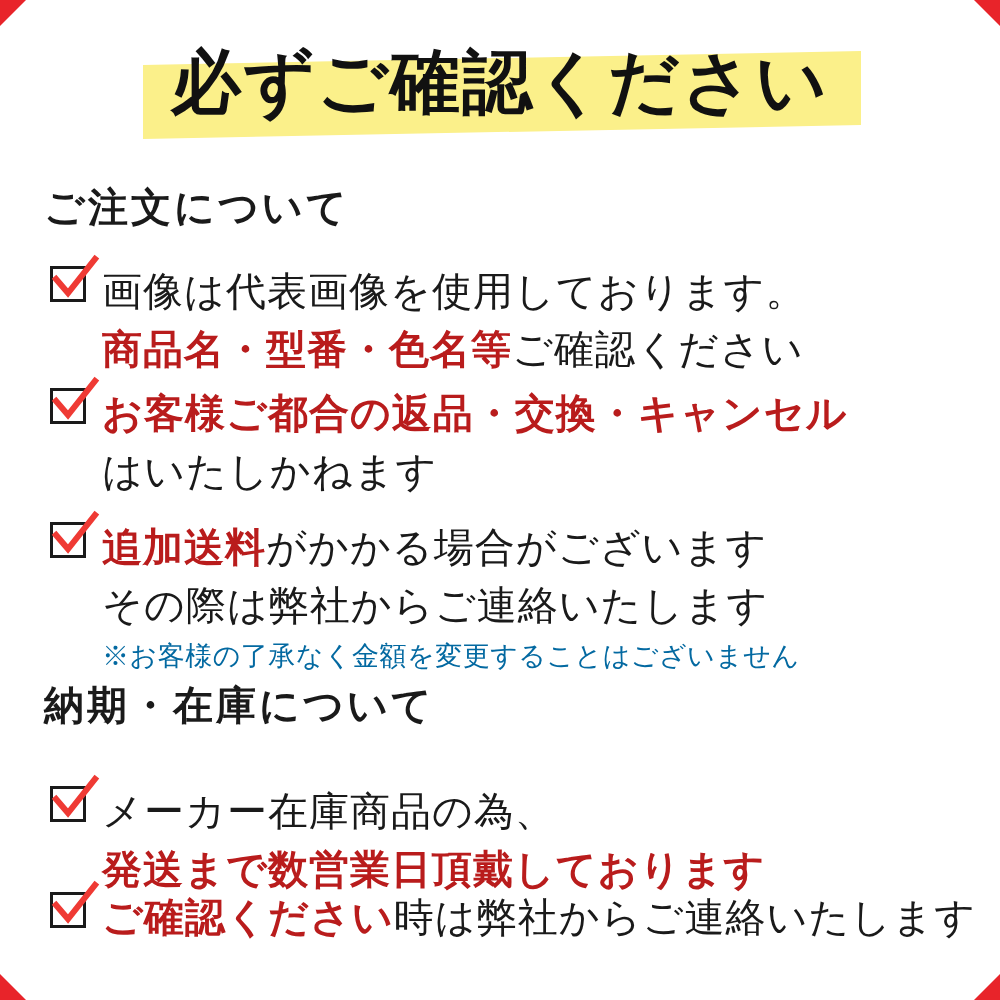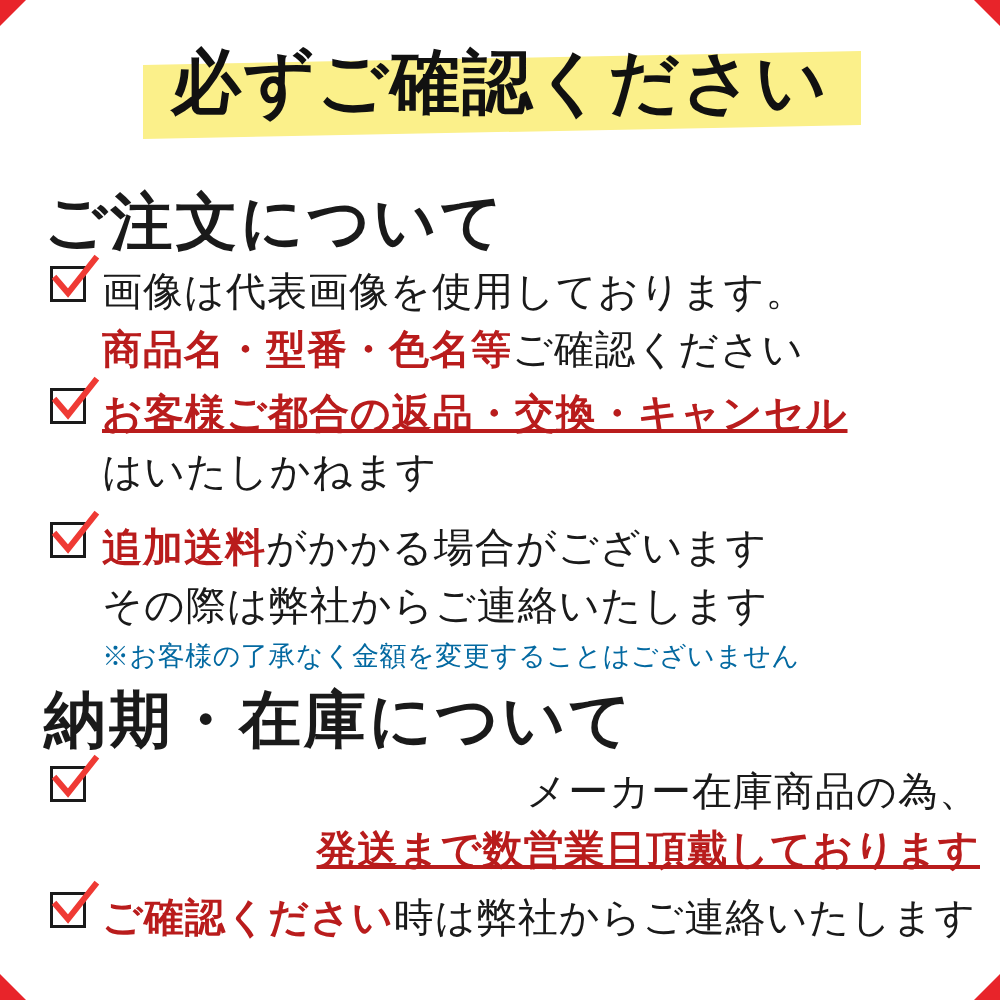--- a/index.html
+++ b/index.html
@@ -75,21 +75,21 @@
     color: #111111;
     line-height: 1.2;
   }
 
   
   .section-head {
     position: absolute;
     left: 44px;
     font-family: "DejaVu Serif", "Liberation Serif", serif;
     font-weight: bold;
-    font-size: 62px;
+    font-size: 40px;
     color: #1a1a1a;
     letter-spacing: 3px;
     white-space: nowrap;
   }
   #head-order { top: 180px; }
   #head-stock { top: 678px; }
 
   
   .item {
     position: absolute;
@@ -122,37 +122,36 @@
     line-height: 58px;
     letter-spacing: 1px;
     color: #1a1a1a;
     white-space: nowrap;
   }
   .line.red, .red {
     color: #b91c1c;
   }
   .line.bold {
     font-weight: bold;
-    text-decoration: underline;
   }
   .note {
     font-family: "DejaVu Serif", "Liberation Serif", serif;
     font-size: 27px;
     line-height: 44px;
     letter-spacing: 0.5px;
     color: #0369a1;
     white-space: nowrap;
     margin-left: 52px;
   }
 
   
   #item-1 { top: 262px; }
   #item-2 { top: 384px; }
   #item-3 { top: 518px; }
-  #item-4 { top: 762px; text-align: right; }
+  #item-4 { top: 782px; }
   #item-5 { top: 888px; }
 </style>
 </head>
 <body>
 
 <div class="page">
 
   <div class="corner corner-tl"></div>
   <div class="corner corner-tr"></div>
   <div class="corner corner-bl"></div>

